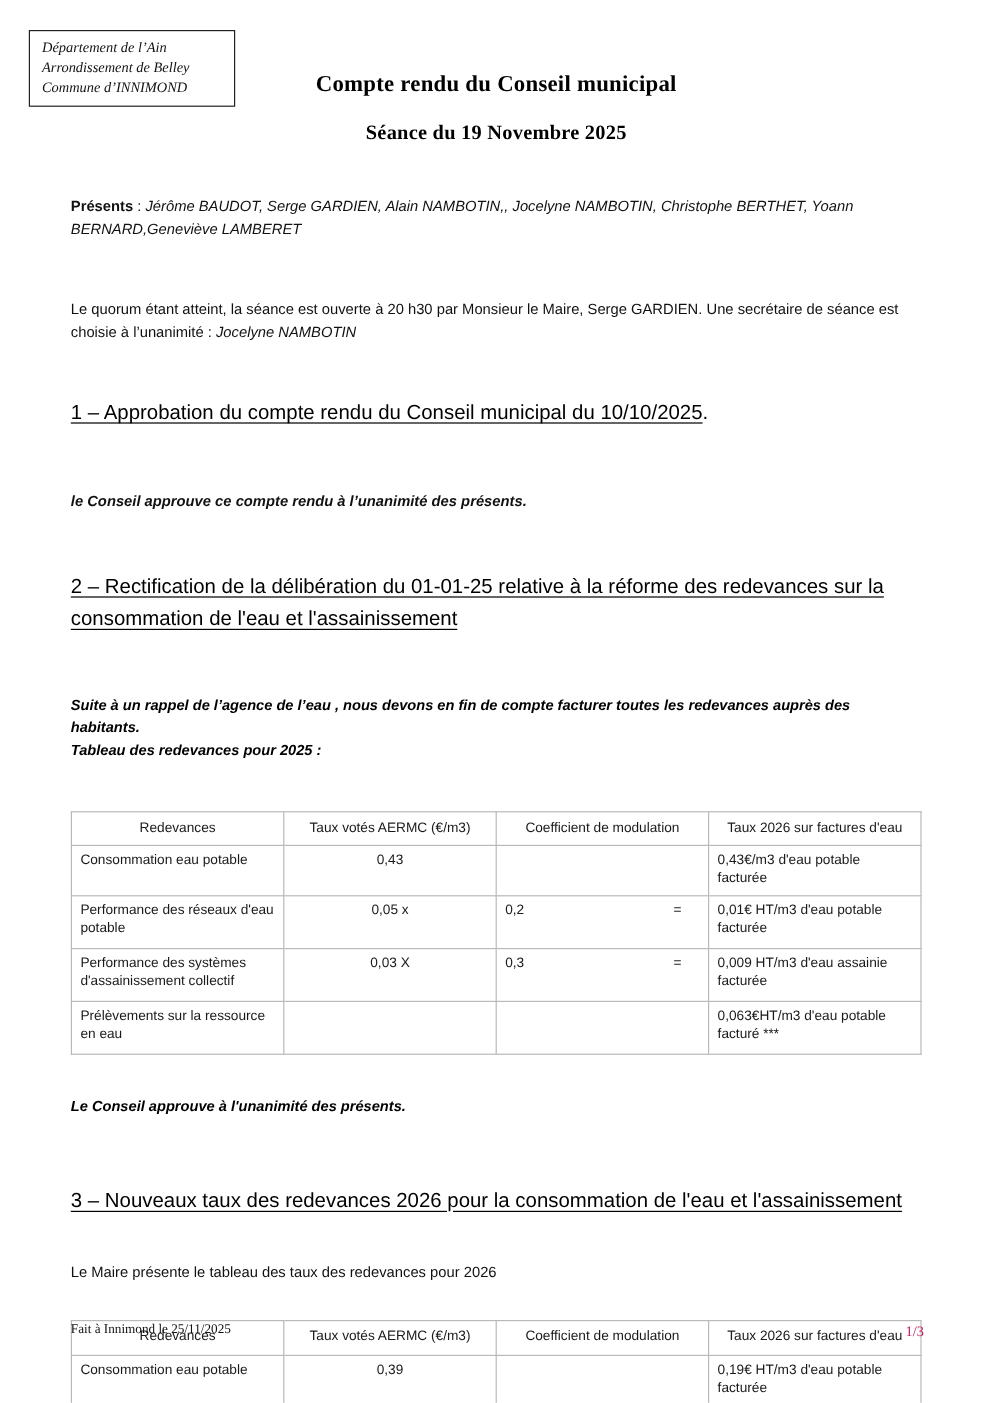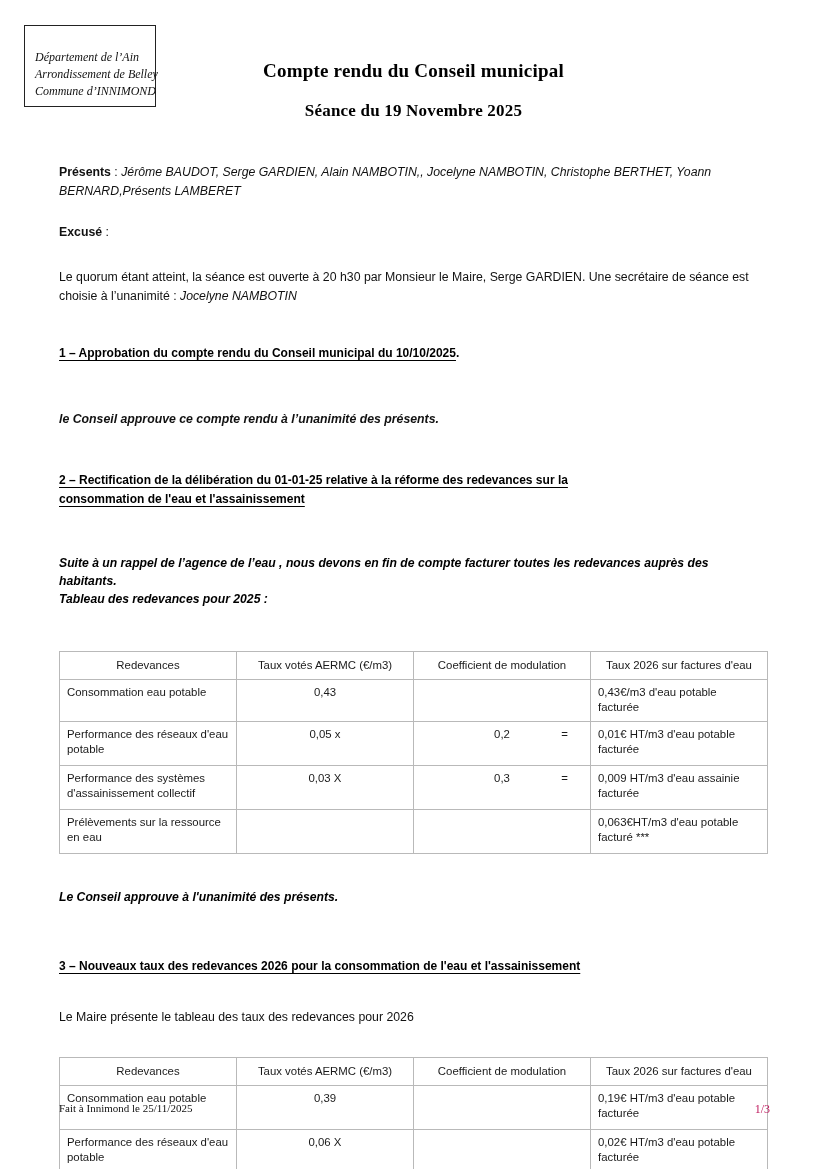--- a/index.html
+++ b/index.html
@@ -21,23 +21,23 @@
     width: 827px;
     height: 1169px;
     box-sizing: border-box;
   }
 
   
   .letterhead {
     position: absolute;
     left: 24px;
     top: 25px;
-    width: 132px;
+    width: 172px;
     border: 1.5px solid #222222;
-    padding: 23px 8px 6px 10px;
+    padding: 5px 8px 6px 10px;
     box-sizing: border-box;
     font-family: "Liberation Serif", serif;
     font-style: italic;
     font-size: 12px;
     line-height: 1.42;
     color: #111111;
   }
   .letterhead div { white-space: nowrap; }
 
   
@@ -83,22 +83,22 @@
   .sp-20 { height: 20px; }
   .sp-22 { height: 22px; }
   .sp-26 { height: 26px; }
   .sp-30 { height: 30px; }
 
   .lbl-bold { font-weight: bold; }
   .it { font-style: italic; }
   .bi { font-style: italic; font-weight: bold; }
 
   .heading {
-    font-size: 12px;
-    font-weight: bold;
+    font-size: 17px;
+    font-weight: normal;
     line-height: 1.62;
     color: #000000;
   }
   .heading .u {
     text-decoration: underline;
     text-underline-offset: 2.5px;
   }
 
   .note-italic {
     font-style: italic;
@@ -128,21 +128,21 @@
     padding-bottom: 6px;
   }
   table.redev col.c1 { width: 177px; }
   table.redev col.c2 { width: 177px; }
   table.redev col.c3 { width: 177px; }
   table.redev col.c4 { width: 177px; }
 
   td.ctr { text-align: center; }
   td.mod {
     position: relative;
-    text-align: center;
+    text-align: left;
   }
   td.mod .eq {
     position: absolute;
     right: 22px;
     top: 5px;
   }
   td.tall { height: 32px; }
 
   
   .footer-left {
@@ -173,25 +173,24 @@
     <div>Département de l’Ain</div>
     <div>Arrondissement de Belley</div>
     <div>Commune d’INNIMOND</div>
   </div>
 
   <div class="doc-title">Compte rendu du Conseil municipal</div>
   <div class="doc-subtitle">Séance du 19 Novembre 2025</div>
 
   <div class="content">
 
-    <p class="para"><span class="lbl-bold">Présents</span><span> : </span><span class="it">Jérôme BAUDOT, Serge GARDIEN, Alain NAMBOTIN,,  Jocelyne NAMBOTIN, Christophe BERTHET, Yoann BERNARD,Présents LAMBERET</span></p>
+    <p class="para"><span class="lbl-bold">Présents</span><span> : </span><span class="it">Jérôme BAUDOT, Serge GARDIEN, Alain NAMBOTIN,,  Jocelyne NAMBOTIN, Christophe BERTHET, Yoann BERNARD,Geneviève LAMBERET</span></p>
 
     <div class="sp-22"></div>
 
-    <p class="para"><span class="lbl-bold">Excusé</span><span> :</span><span class="it"></span></p>
 
     <div class="sp-26"></div>
 
     <p class="para"><span>Le quorum étant atteint, la séance est ouverte à 20 h30  par Monsieur le Maire, Serge GARDIEN. Une secrétaire de séance est choisie à l’unanimité :  </span><span class="it">Jocelyne NAMBOTIN</span></p>
 
     <div class="sp-26"></div>
 
     <p class="heading"><span class="u">1 – Approbation du compte rendu du Conseil municipal du 10/10/2025</span><span>.</span></p>
 
     <div class="sp-16"></div>

